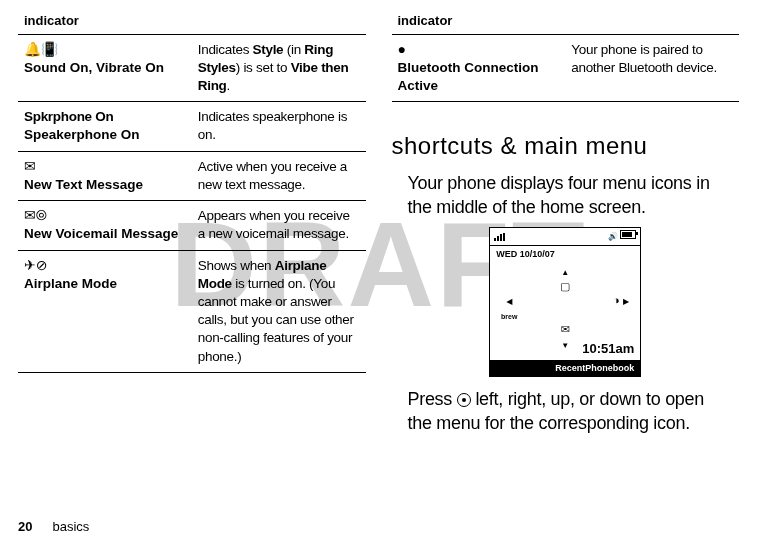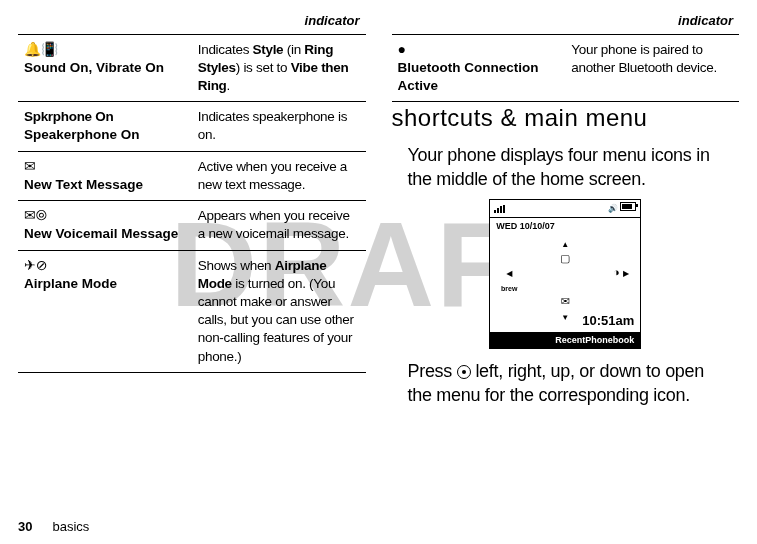--- a/index.html
+++ b/index.html
@@ -39,23 +39,22 @@
   .col {
     flex: 1 1 50%;
     min-width: 0;
   }
   table.ind {
     width: 100%;
     border-collapse: collapse;
     table-layout: fixed;
   }
   table.ind th {
-    text-align: right;
-    font-weight: 700;
-    font-style: italic;
+    text-align: left;
+    font-weight: 700;
     font-family: Arial, sans-serif;
     font-size: 13px;
     border-bottom: 1px solid #000;
     padding: 4px 6px 4px 6px;
   }
   table.ind td {
     border-bottom: 1px solid #000;
     padding: 6px 6px 6px 6px;
     vertical-align: top;
     font-size: 13.5px;
@@ -82,21 +81,21 @@
   .icon-slot {
     font-size: 14px;
     line-height: 1;
     display: inline-block;
     margin-bottom: 2px;
   }
   h2.section {
     font-size: 24px;
     font-weight: 400;
     letter-spacing: 0.5px;
-    margin: 0 0 8px 0;
+    margin: 28px 0 8px 0;
     font-family: "Helvetica Neue", Arial, sans-serif;
   }
   .body-text {
     font-size: 18px;
     margin: 6px 16px;
   }
   
   .phone-wrap {
     display: flex;
     justify-content: center;
@@ -318,16 +317,16 @@
       </div>
 
       <p class="body-text cond">
         <span>Press </span><span class="navkey-glyph"></span><span> left, right, up, or down to open the menu for the corresponding icon.</span>
       </p>
     </div>
 
   </div>
 
   <div class="footer">
-    <span class="pnum">30</span>
+    <span class="pnum">20</span>
     <span class="sect">basics</span>
   </div>
 </div>
 
 </body></html>

